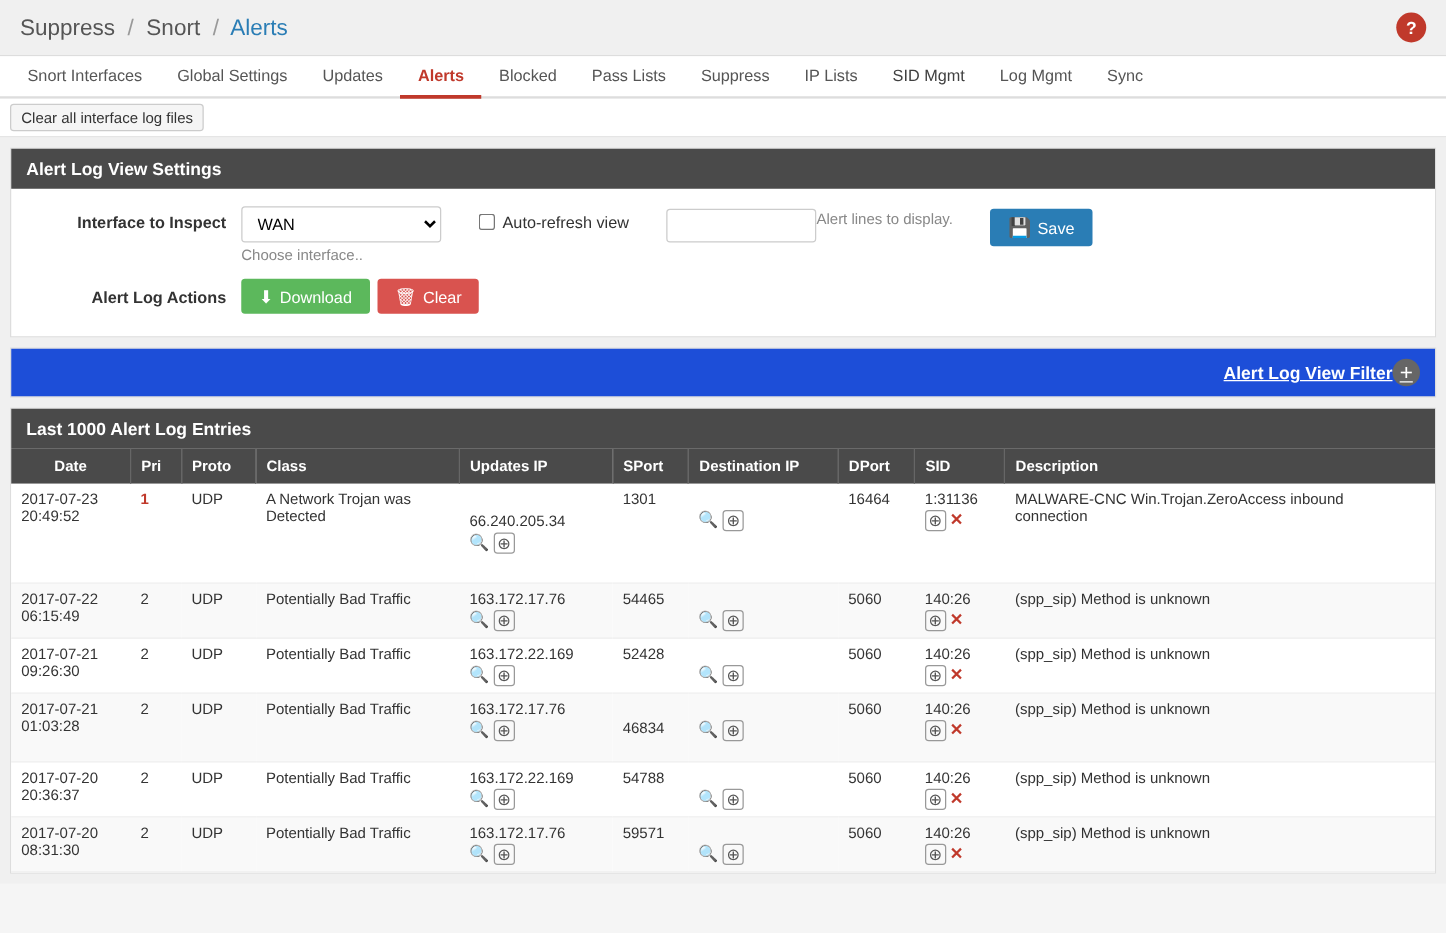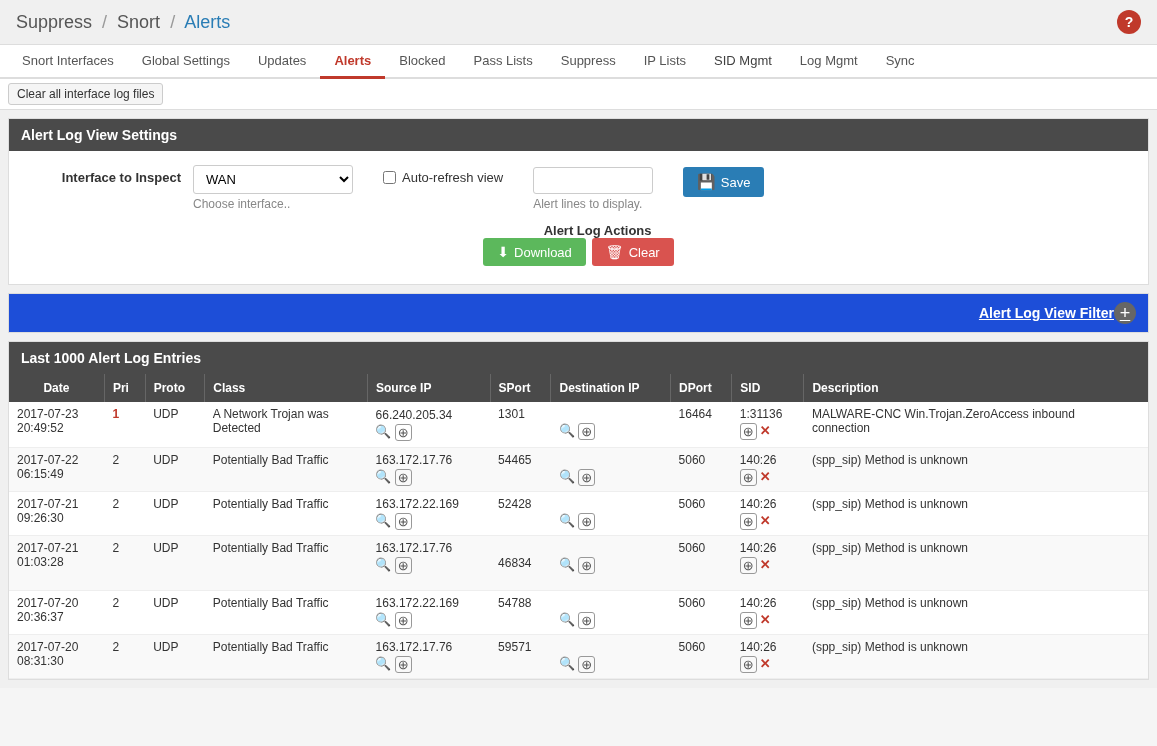--- a/index.html
+++ b/index.html
@@ -58,34 +58,34 @@
             <select style="padding:5px 8px; border:1px solid #ccc; border-radius:3px; font-size:13px; width:160px; background:white; cursor:pointer;">
               <option>WAN</option>
               <option>LAN</option>
             </select>
             <div style="color:#888; font-size:12px; margin-top:3px;">Choose interface..</div>
           </div>
           <div style="display:flex; align-items:center; gap:6px; padding-top:5px;">
             <input type="checkbox" style="cursor: pointer;">
             <label>Auto-refresh view</label>
           </div>
-          <div style="display:flex; flex-direction:column;">
+          <div style="display:flex; flex-direction:row;">
             <input type="text" style="padding: 5px 8px; border: 1px solid rgb(204, 204, 204); border-radius: 3px; font-size: 13px; width: 120px; margin-top: 2px;">
             <div style="color:#888; font-size:12px; margin-top:3px;">Alert lines to display.</div>
           </div>
           <div style="padding-top:2px;">
             <button style="background:#2a7db5; color:white; border:none; padding:6px 14px; border-radius:3px; cursor:pointer; font-size:13px; display:flex; align-items:center; gap:5px;">
               <span style="font-size:15px;">💾</span>
               <span>Save</span>
             </button>
           </div>
         </div>
       </div>
 
-      <div style="display:flex; align-items:center; margin-bottom:4px;flex-direction:column;">
+      <div style="display:flex; align-items:center; margin-bottom:4px;">
         <div style="width:170px; font-weight:bold; text-align:right; padding-right:12px;">Alert Log Actions</div>
         <div style="display:flex; align-items:center;">
           <button style="background:#5cb85c; color:white; border:none; padding:6px 14px; border-radius:3px; cursor:pointer; font-size:13px; display:flex; align-items:center; gap:5px; margin-right:6px;">
             <span style="font-size:14px;">⬇</span>
             <span>Download</span>
           </button>
           <button style="background:#d9534f; color:white; border:none; padding:6px 14px; border-radius:3px; cursor:pointer; font-size:13px; display:flex; align-items:center; gap:5px;">
             <span style="font-size:14px;">🗑</span>
             <span>Clear</span>
           </button>
@@ -106,38 +106,38 @@
     <div style="background:#4a4a4a; color:white; padding:8px 12px; font-size:14px; font-weight:bold;">
       <span>Last 1000 Alert Log Entries</span>
     </div>
     <table style="width:100%; border-collapse:collapse;">
       <thead>
         <tr>
           <th style="background:#4a4a4a; color:white; padding:7px 8px; text-align:center; font-size:12px; border-right:1px solid #666; white-space:nowrap;">Date</th>
           <th style="background:#4a4a4a; color:white; padding:7px 8px; text-align:left; font-size:12px; border-right:1px solid #666; white-space:nowrap;">Pri</th>
           <th style="background:#4a4a4a; color:white; padding:7px 8px; text-align:left; font-size:12px; border-right:1px solid #666; white-space:nowrap;">Proto</th>
           <th style="background:#4a4a4a; color:white; padding:7px 8px; text-align:left; font-size:12px; border-right:1px solid #666; white-space:nowrap;">Class</th>
-          <th style="background:#4a4a4a; color:white; padding:7px 8px; text-align:left; font-size:12px; border-right:1px solid #666; white-space:nowrap;">Source IP</th>
+          <th style="background:#4a4a4a; color:white; padding:7px 8px; text-align:left; font-size:12px; border-right:1px solid #666; white-space:nowrap;">Updates IP</th>
           <th style="background:#4a4a4a; color:white; padding:7px 8px; text-align:left; font-size:12px; border-right:1px solid #666; white-space:nowrap;">SPort</th>
           <th style="background:#4a4a4a; color:white; padding:7px 8px; text-align:left; font-size:12px; border-right:1px solid #666; white-space:nowrap;">Destination IP</th>
           <th style="background:#4a4a4a; color:white; padding:7px 8px; text-align:left; font-size:12px; border-right:1px solid #666; white-space:nowrap;">DPort</th>
           <th style="background:#4a4a4a; color:white; padding:7px 8px; text-align:left; font-size:12px; border-right:1px solid #666; white-space:nowrap;">SID</th>
           <th style="background:#4a4a4a; color:white; padding:7px 8px; text-align:left; font-size:12px; white-space:nowrap;">Description</th>
         </tr>
       </thead>
       <tbody id="alerts-tbody">
 
       <tr style="background: rgb(255, 255, 255);">
             <td style="padding: 5px 8px; border-bottom: 1px solid rgb(238, 238, 238); font-size: 12px; white-space: pre-line; vertical-align: top;">2017-07-23
 20:49:52</td>
             <td style="padding: 5px 8px; border-bottom: 1px solid rgb(238, 238, 238); font-size: 12px; vertical-align: top; color: rgb(192, 57, 43); font-weight: bold;">1</td>
             <td style="padding: 5px 8px; border-bottom: 1px solid rgb(238, 238, 238); font-size: 12px; vertical-align: top;">UDP</td>
             <td style="padding: 5px 8px; border-bottom: 1px solid rgb(238, 238, 238); font-size: 12px; vertical-align: top; white-space: pre-line;">A Network Trojan was
 Detected</td>
-            <td style="padding: 6px 8px; border-bottom: 1px solid rgb(238, 238, 238); font-size: 12px; vertical-align: top;">66.240.205.34<br><span style="display:inline-flex;gap:3px;margin-top:2px;">
+            <td style="padding: 23px 8px; border-bottom: 1px solid rgb(238, 238, 238); font-size: 12px; vertical-align: top;">66.240.205.34<br><span style="display:inline-flex;gap:3px;margin-top:2px;">
                 <span style="cursor:pointer;color:#555;font-size:13px;">🔍</span>
                 <span style="cursor:pointer;color:#555;font-size:13px;border:1px solid #999;border-radius:3px;padding:0 2px;">⊕</span>
               </span></td>
             <td style="padding: 5px 8px; border-bottom: 1px solid rgb(238, 238, 238); font-size: 12px; vertical-align: top;">1301</td>
             <td style="padding: 5px 8px; border-bottom: 1px solid rgb(238, 238, 238); font-size: 12px; vertical-align: top;"><br><span style="display:inline-flex;gap:3px;margin-top:2px;">
                 <span style="cursor:pointer;color:#555;font-size:13px;">🔍</span>
                 <span style="cursor:pointer;color:#555;font-size:13px;border:1px solid #999;border-radius:3px;padding:0 2px;">⊕</span>
               </span></td>
             <td style="padding: 5px 8px; border-bottom: 1px solid rgb(238, 238, 238); font-size: 12px; vertical-align: top;">16464</td>
             <td style="padding: 5px 8px; border-bottom: 1px solid rgb(238, 238, 238); font-size: 12px; vertical-align: top;">1:31136<br><span style="display:inline-flex;gap:3px;margin-top:2px;">

